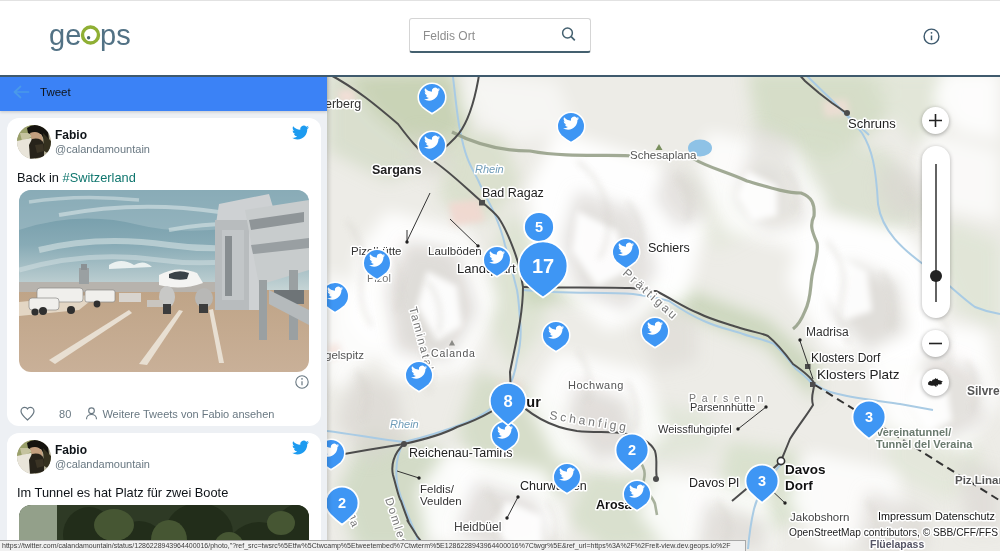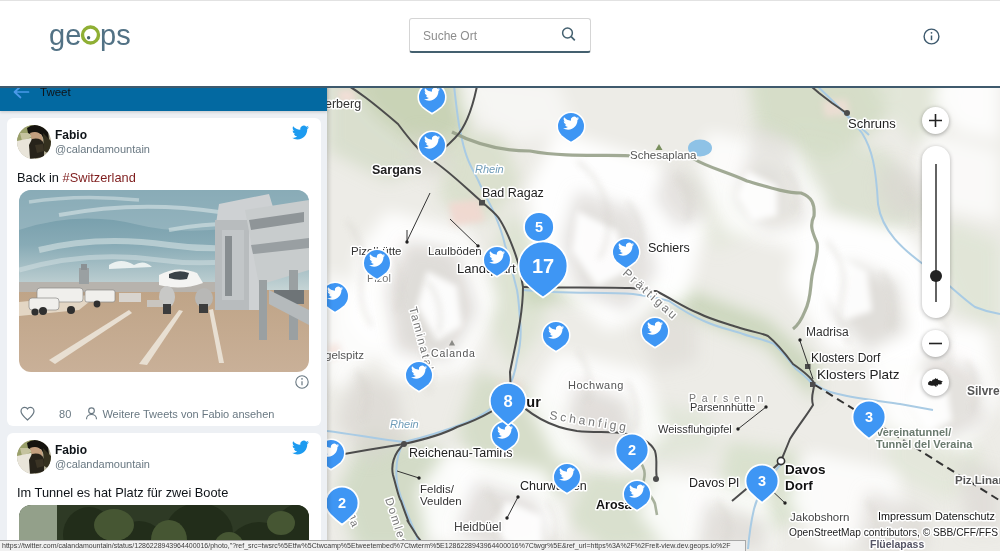--- a/index.html
+++ b/index.html
@@ -1,56 +1,56 @@
 <!DOCTYPE html>
 <html><head>
 <meta charset="utf-8">
 <style>
   * { margin:0; padding:0; box-sizing:border-box; }
   html,body { width:1000px; height:551px; overflow:hidden; font-family:"Liberation Sans", sans-serif; background:#fff; }
   .abs { position:absolute; }
-  #header { position:absolute; left:0; top:0; width:1000px; height:88px; background:#fff; border-top:1px solid #e2e2e2; border-bottom:2px solid #3f5a6d; z-index:30; }
+  #header { position:absolute; left:0; top:0; width:1000px; height:77px; background:#fff; border-top:1px solid #e2e2e2; border-bottom:2px solid #3f5a6d; z-index:30; }
   #logo { position:absolute; left:50px; top:21px; }
   #search { position:absolute; left:409px; top:17px; width:182px; height:35px; border:1px solid #d5d5d5; border-bottom:2px solid #44606f; border-radius:3px; background:#fff; }
   #search .ph { position:absolute; left:13px; top:10px; font-size:12px; color:#8d8d8d; }
   #search svg { position:absolute; right:12px; top:7px; }
   #infoicon { position:absolute; left:923px; top:27px; }
   #sidebar { position:absolute; left:0; top:71px; width:327px; height:480px; background:#edf0f4; z-index:20; box-shadow:2px 0 4px rgba(0,0,0,.15); }
-  #tweetbar { position:absolute; left:0; top:0; width:327px; height:40px; background:#0369a1; box-shadow:0 1px 3px rgba(0,0,0,.18); z-index:5; }
+  #tweetbar { position:absolute; left:0; top:0; width:327px; height:40px; background:#3b82f6; box-shadow:0 1px 3px rgba(0,0,0,.18); z-index:5; }
   #tweetbar .txt { position:absolute; left:40px; top:15px; font-size:11.5px; color:#0f1419; }
-  .card { position:absolute; left:7px; width:314px; background:#fff; border-radius:6px; }
+  .card { position:absolute; left:7px; width:314px; background:#fff; border-radius:12px; }
   #card1 { top:47px; height:308px; }
   #card2 { top:362px; height:200px; }
   .avatar { position:absolute; left:10px; top:7px; width:34px; height:34px; border-radius:50%; overflow:hidden; }
   .name { position:absolute; left:48px; top:10px; font-size:12px; font-weight:bold; color:#0f1419; }
   .handle { position:absolute; left:48px; top:25px; font-size:11px; color:#697882; }
   .bird { position:absolute; left:285px; top:7px; }
   .tweettext { position:absolute; left:10px; top:52px; font-size:12.8px; color:#0f1419; }
-  .tweettext .hash { color:#7f1d1d;text-align:center; }
+  .tweettext .hash { color:#0f766e;text-align:center; }
   .photo { position:absolute; left:12px; top:72px; width:290px; height:182px; border-radius:12px; overflow:hidden; }
   .meta { position:absolute; left:12px; top:259px; font-size:11px; color:#697882; }
   .actions { position:absolute; left:12px; top:288px; font-size:11px; color:#697882; }
   #map { position:absolute; left:327px; top:71px; width:673px; height:480px; background:#eceae5; z-index:10;border-radius:30px; }
   .zbtn { position:absolute; width:27px; height:27px; border-radius:50%; background:#fff; box-shadow:0 1px 4px rgba(0,0,0,.35); text-align:center; z-index:15; }
   #statusbar { position:absolute; left:0; top:540px; width:746px; height:11px; background:#f1f1f1; border:1px solid #a8a8a8; border-left:none; border-bottom:none; z-index:40; font-size:7px; color:#3a3a3a; letter-spacing:0; overflow:hidden; white-space:nowrap; line-height:10px; padding-left:2px; }
 </style>
 </head>
 <body>
 
 <div id="header">
   <div id="logo">
     <svg width="90" height="32" viewBox="0 0 90 32">
       <text x="-1" y="23" font-size="29" fill="#527285" font-family="Liberation Sans" letter-spacing="0">ge</text>
       <circle cx="40.5" cy="13" r="8" fill="none" stroke="#8faf34" stroke-width="3.4"></circle>
       <circle cx="38.6" cy="15.7" r="1.7" fill="#47656f"></circle>
       <text x="50" y="23" font-size="29" fill="#527285" font-family="Liberation Sans" letter-spacing="0">ps</text>
     </svg>
   </div>
   <div id="search">
-    <span class="ph">Suche Ort</span>
+    <span class="ph">Feldis Ort</span>
     <svg width="18" height="18" viewBox="0 0 18 18">
         <circle cx="7.5" cy="7" r="4.9" fill="none" stroke="#44606f" stroke-width="1.5"></circle>
         <line x1="11.2" y1="10.7" x2="14.8" y2="14.3" stroke="#44606f" stroke-width="1.7"></line>
       </svg>
   </div>
   <div id="infoicon">
     <svg width="17" height="17" viewBox="0 0 17 17">
         <circle cx="8.5" cy="8.5" r="7.4" fill="none" stroke="#3e5a6e" stroke-width="1.4"></circle>
         <line x1="8.5" y1="7.5" x2="8.5" y2="12.2" stroke="#3e5a6e" stroke-width="1.5"></line>
         <circle cx="8.5" cy="4.8" r="0.9" fill="#3e5a6e"></circle>

